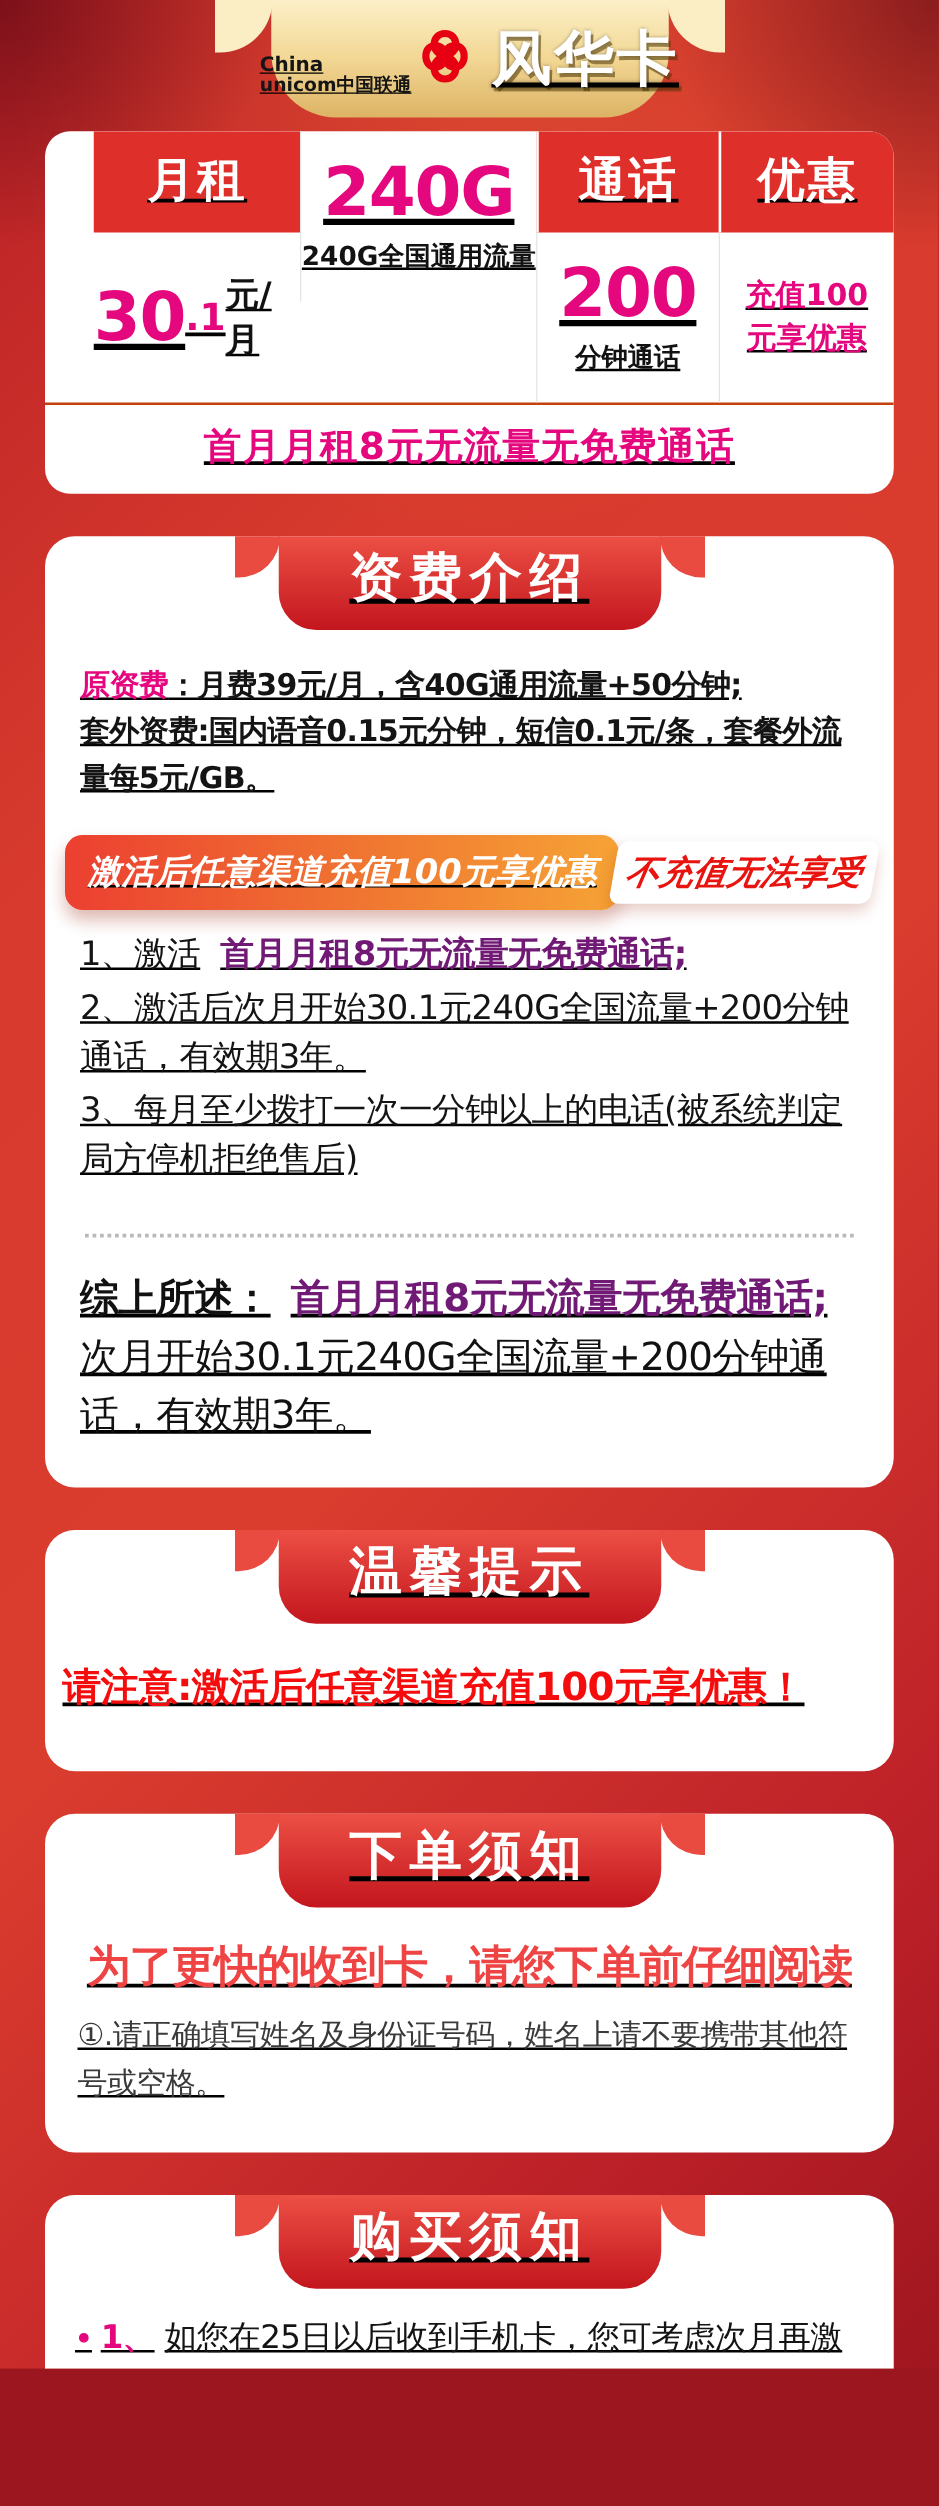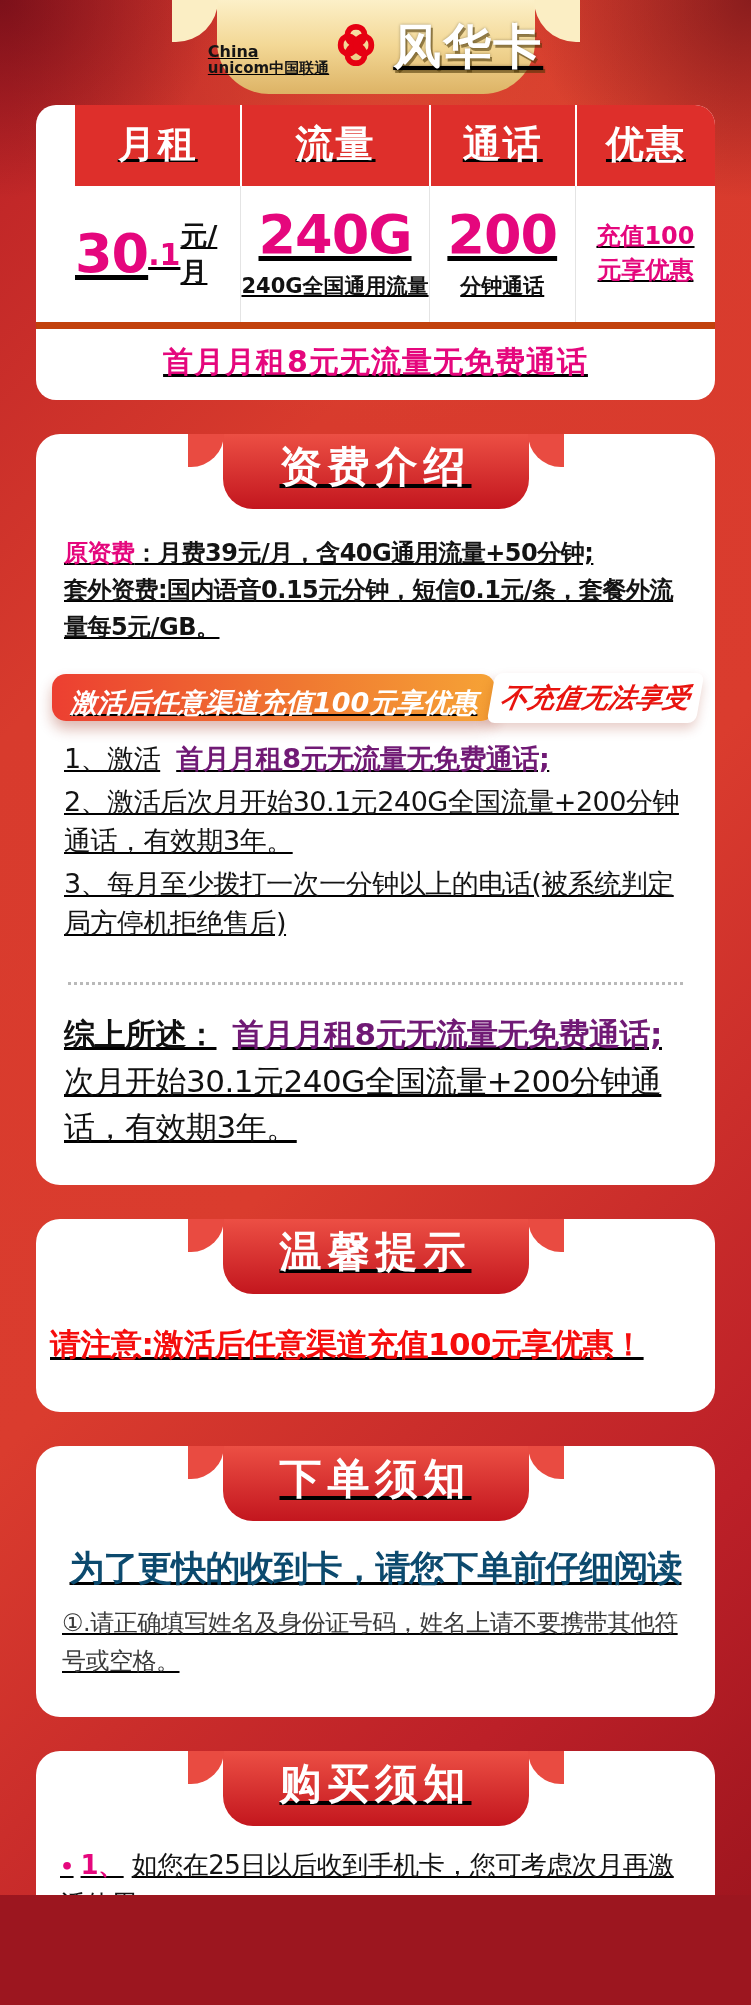--- a/index.html
+++ b/index.html
@@ -59,53 +59,53 @@
   .spec-col + .spec-col .spec-head { border-left: 2px solid #fff; }
   .spec-body { height: 136px; display:flex; flex-direction:column; align-items:center; justify-content:center; }
   .spec-col + .spec-col .spec-body { border-left: 1px solid #e4e4e4; }
   .v-row { display:flex; align-items:center; }
   .v-big   { font-size: 54px; font-weight: 800; color:#e5077d; line-height: 1; letter-spacing:-1px; }
   .v-small { font-size: 30px; font-weight: 800; color:#e5077d; }
   .v-unit  { font-size: 27px; font-weight: 800; color:#121212; }
   .v-desc  { font-size: 21px; font-weight: 700; color:#121212; margin-top: 10px; white-space:nowrap; }
   .v-offer { font-size: 24px; font-weight: 800; color:#e5077d; text-align:center; line-height:1.4; padding: 0 16px; }
   .spec-footer {
-    border-top: 7px solid #c2410c; text-align:center;
+    border-top: 2px solid #c2410c; text-align:center;
     color:#e5077d; font-weight: 800; font-size: 30px; padding: 13px 0 17px; letter-spacing:1px;
   }
   
   .para-block { margin: 26px 28px 0; }
   .para { font-size: 24px; font-weight: 600; color:#141414; line-height: 1.55; letter-spacing:-0.5px; }
   .pink { color:#e5077d; }
   .bold { font-weight: 800; }
   .red  { color:#701a75;margin-left:16px; }
   .promo-row { display:flex; align-items:center; margin: 26px 16px 8px; }
   .promo-pill {
     background: linear-gradient(90deg,#ec3f31 0%, #f07a31 58%, #f6a336 100%);
     color:#fff; font-size: 27px; font-weight: 800; font-style: italic;
-    padding: 11px 18px 0; border-radius: 14px; white-space: nowrap;
+    padding: 11px 18px 13px; border-radius: 14px; white-space: nowrap;
     box-shadow: 0 8px 14px rgba(150,30,10,.32);
     text-align: center;
   }
   .promo-tag {
     margin-left: -4px; background:#fff; transform: skewX(-10deg);
     border-radius: 8px; padding: 7px 10px;
     box-shadow: 0 6px 12px rgba(150,30,10,.22);
   }
   .promo-tag span { display:inline-block; color:#e8140f; font-size: 27px; font-weight: 800; font-style: italic; white-space:nowrap; }
   .tariff-list { margin: 16px 28px 0; }
   .tariff-list p { font-size: 27px; color:#141414; line-height: 1.45; margin-bottom: 4px; letter-spacing:-0.5px; }
   .dot-divider { margin: 40px 32px 0; border-top: 3px dotted #b9b9b9; }
   .summary { margin: 26px 28px 0; padding-bottom: 34px; font-size: 31px; color:#111; line-height: 1.5; letter-spacing:-0.5px; }
   .summary .lbl { font-weight: 800; }
   .summary .red { font-weight: 800; }
   
   .tips-text { margin: 30px 14px 0; padding-bottom: 46px; color:#f50d0d; font-size: 31px; font-weight: 800; letter-spacing:-0.5px; }
   
-  .order-heading { margin: 24px 14px 12px; text-align:center; font-size: 35px; font-weight: 900; color:#0c4a6e; letter-spacing:-1px; white-space:nowrap; }
+  .order-heading { margin: 24px 14px 12px; text-align:center; font-size: 35px; font-weight: 900; color:#ef4444; letter-spacing:-1px; white-space:nowrap; }
   .order-items { margin: 0 26px 0; padding-bottom: 36px; }
   .order-items p { font-size: 24px; color:#3a3a3a; line-height: 1.6; letter-spacing:-0.5px; }
   
   .buy-list { margin: 20px 24px 0; padding-bottom: 36px; }
   .buy-item { font-size: 26px; color:#141414; line-height: 1.5; margin-bottom: 7px; letter-spacing:-0.5px; }
   .buy-item .blt { color:#e5077d; font-weight: 800; margin-right: 7px; font-size: 22px; }
   .buy-item .num { color:#e5077d; font-weight: 700; margin-right: 8px; }
 </style>
 </head>
 <body>
@@ -138,21 +138,20 @@
         <div class="spec-head">月租</div>
         <div class="spec-body">
           <div class="v-row">
             <span class="v-big">30</span>
             <span class="v-small">.1</span>
             <span class="v-unit">元/月</span>
           </div>
         </div>
       </div>
       <div class="spec-col">
-        <div class="spec-head">流量</div>
         <div class="spec-body">
           <div class="v-big">240G</div>
           <div class="v-desc">240G全国通用流量</div>
         </div>
       </div>
       <div class="spec-col">
         <div class="spec-head">通话</div>
         <div class="spec-body">
           <div class="v-big">200</div>
           <div class="v-desc">分钟通话</div>

